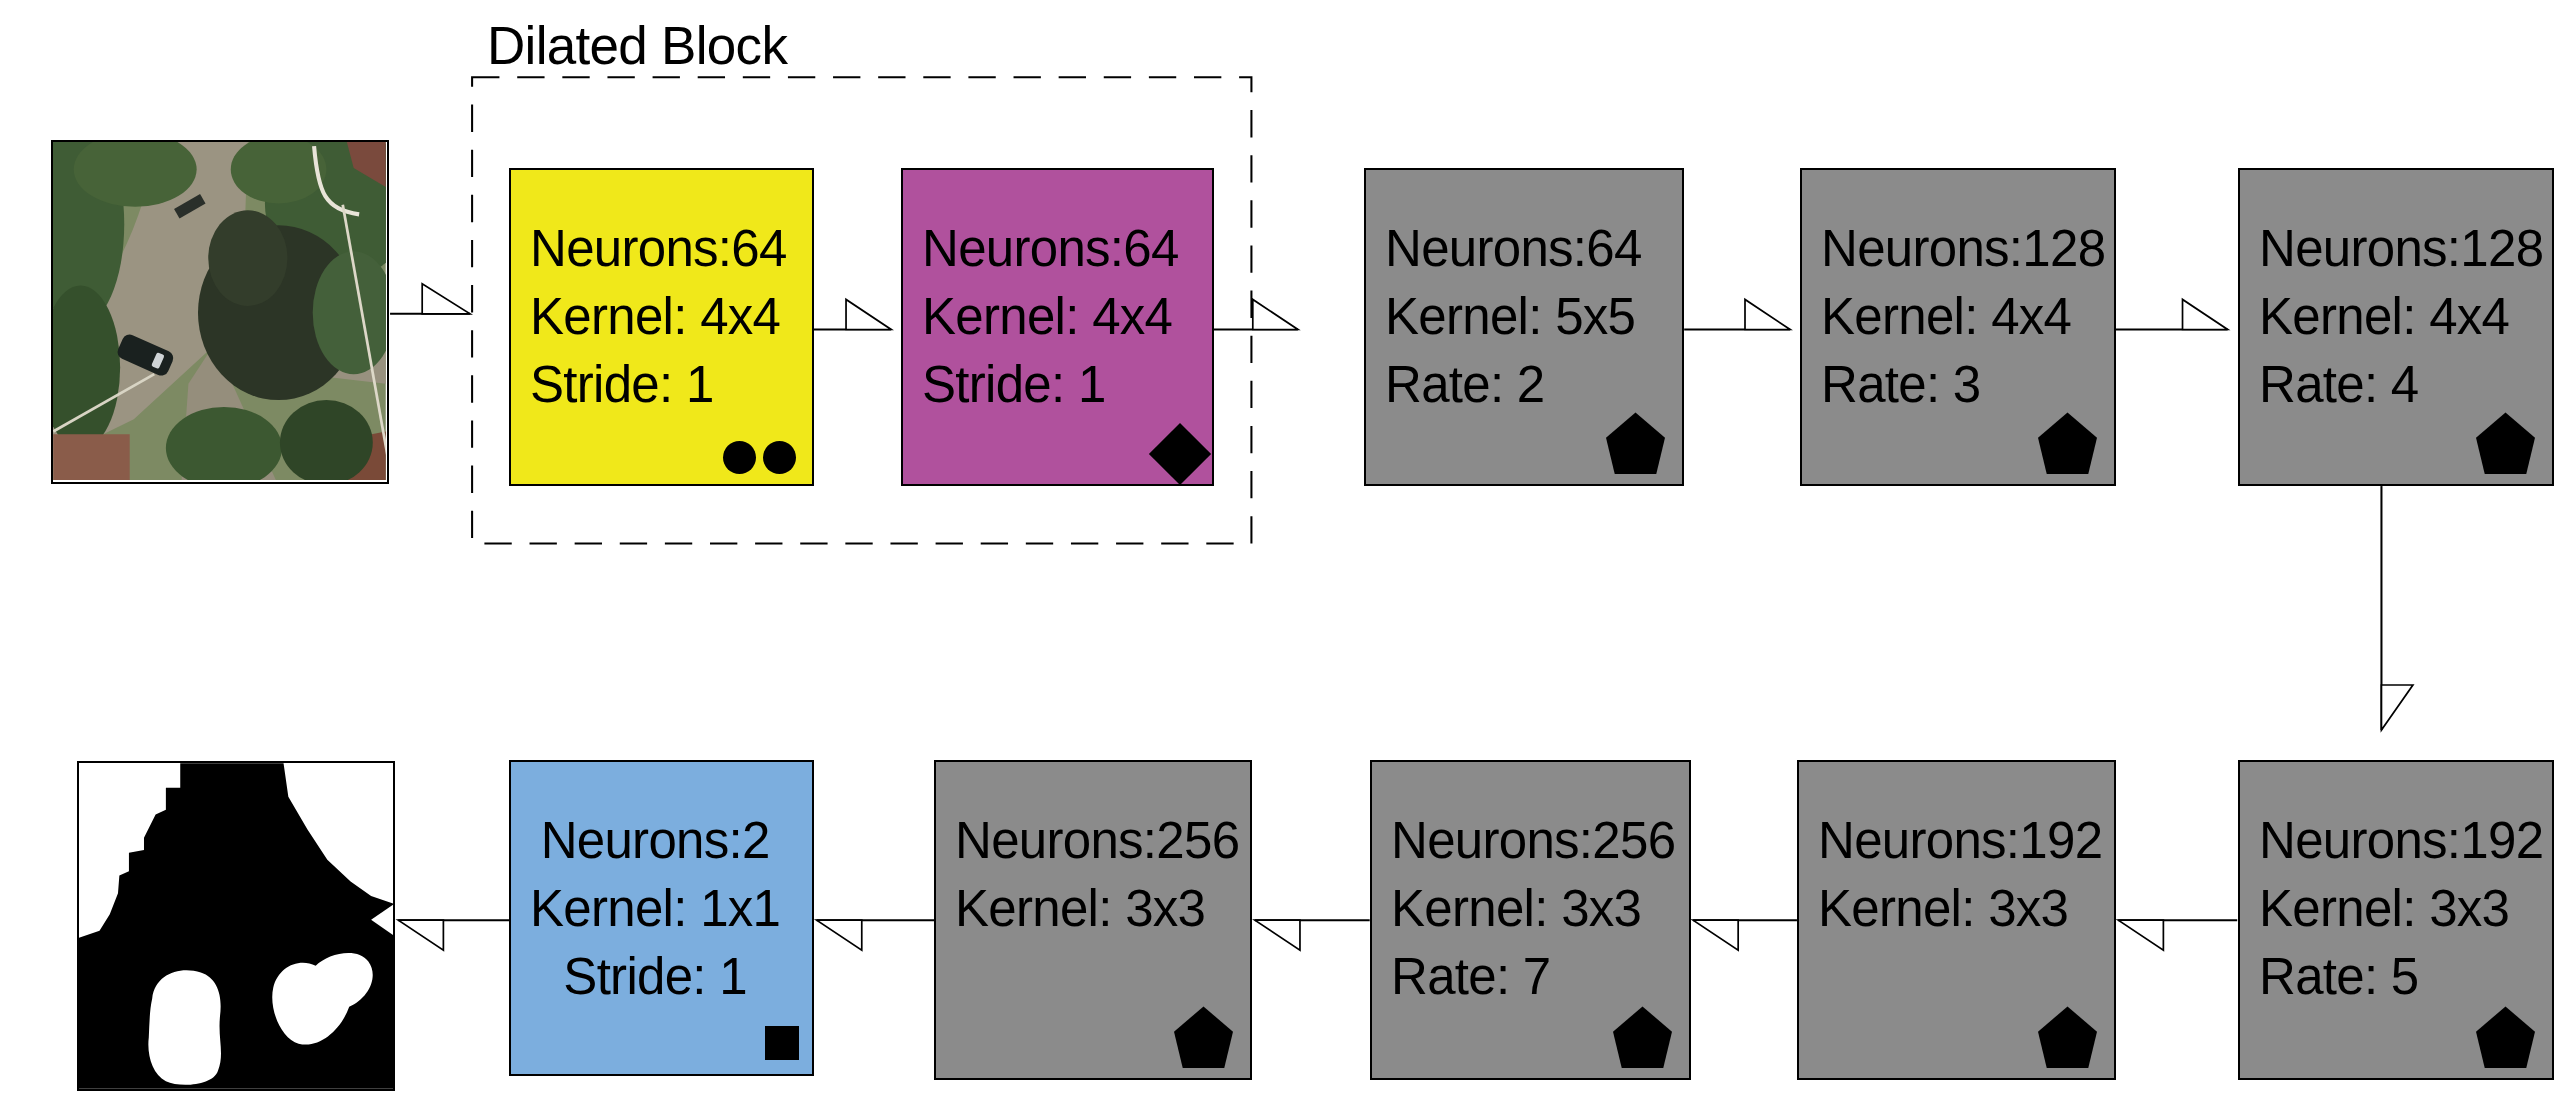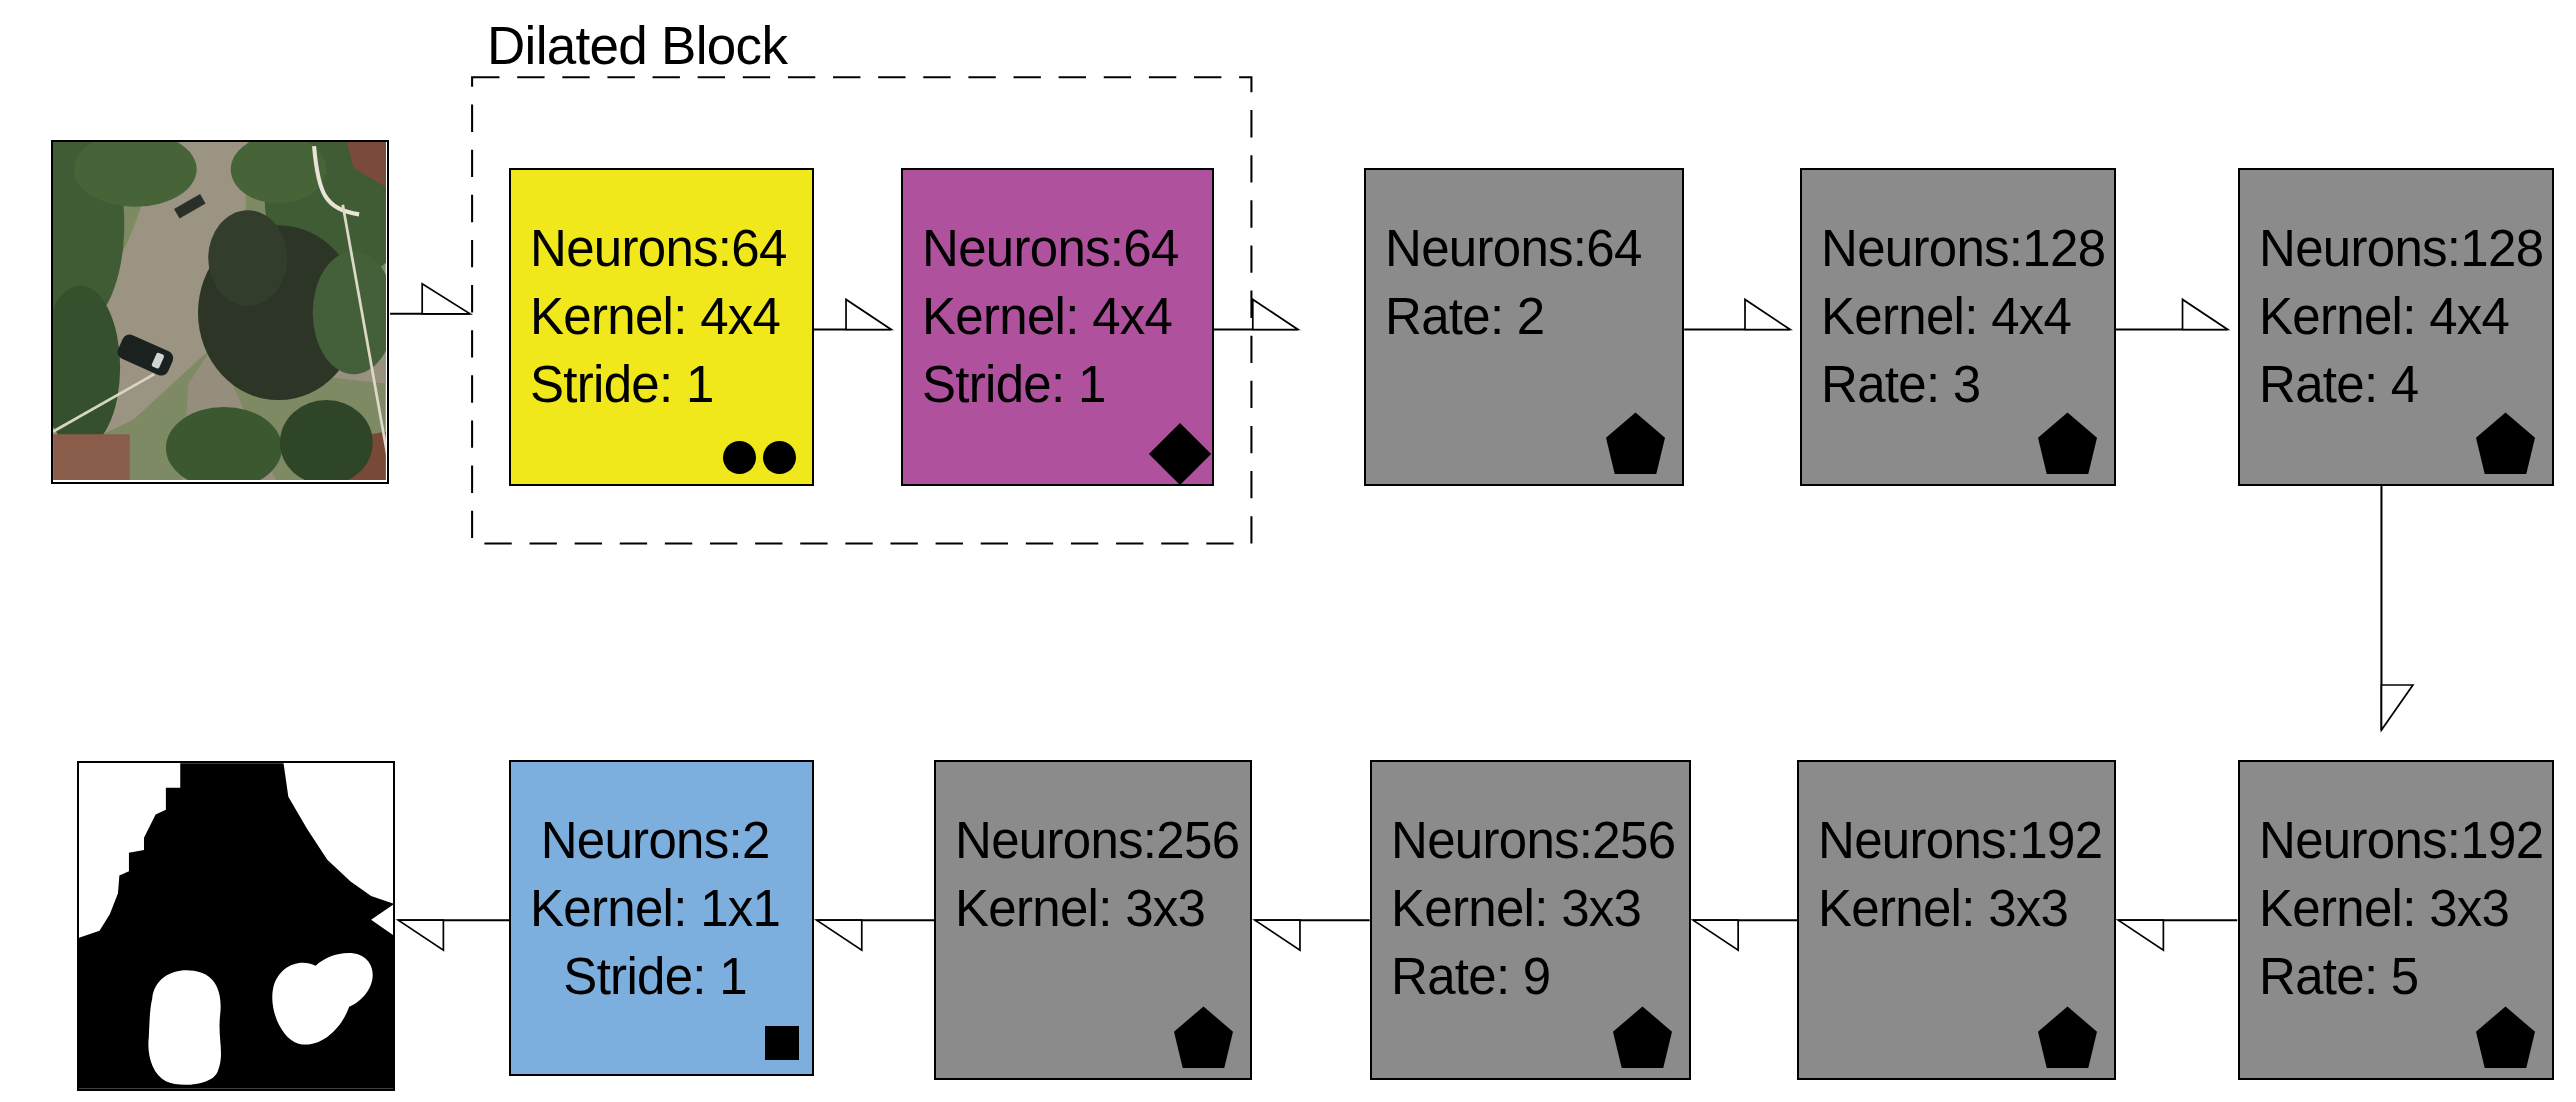--- a/index.html
+++ b/index.html
@@ -130,20 +130,21 @@
       <div>Neurons:64</div>
       <div>Kernel: 4x4</div>
       <div>Stride: 1</div>
     </div>
     <div class="icon-diamond"></div>
   </div>
 
   <div class="block gray" style="left:1364px;top:168px;width:320px;height:318px;">
     <div class="lines">
       <div>Neurons:64</div>
+      <div>Kernel: 5x5</div>
       <div>Rate: 2</div>
     </div>
     <div class="icon-pentagon"></div>
   </div>
 
   <div class="block gray" style="left:1800px;top:168px;width:316px;height:318px;">
     <div class="lines">
       <div>Neurons:128</div>
       <div>Kernel: 4x4</div>
       <div>Rate: 3</div>
@@ -188,21 +189,21 @@
       <div>Neurons:256</div>
       <div>Kernel: 3x3</div>
     </div>
     <div class="icon-pentagon"></div>
   </div>
 
   <div class="block gray" style="left:1370px;top:760px;width:321px;height:320px;">
     <div class="lines">
       <div>Neurons:256</div>
       <div>Kernel: 3x3</div>
-      <div>Rate: 9</div>
+      <div>Rate: 7</div>
     </div>
     <div class="icon-pentagon"></div>
   </div>
 
   <div class="block gray" style="left:1797px;top:760px;width:319px;height:320px;">
     <div class="lines">
       <div>Neurons:192</div>
       <div>Kernel: 3x3</div>
     </div>
     <div class="icon-pentagon"></div>

